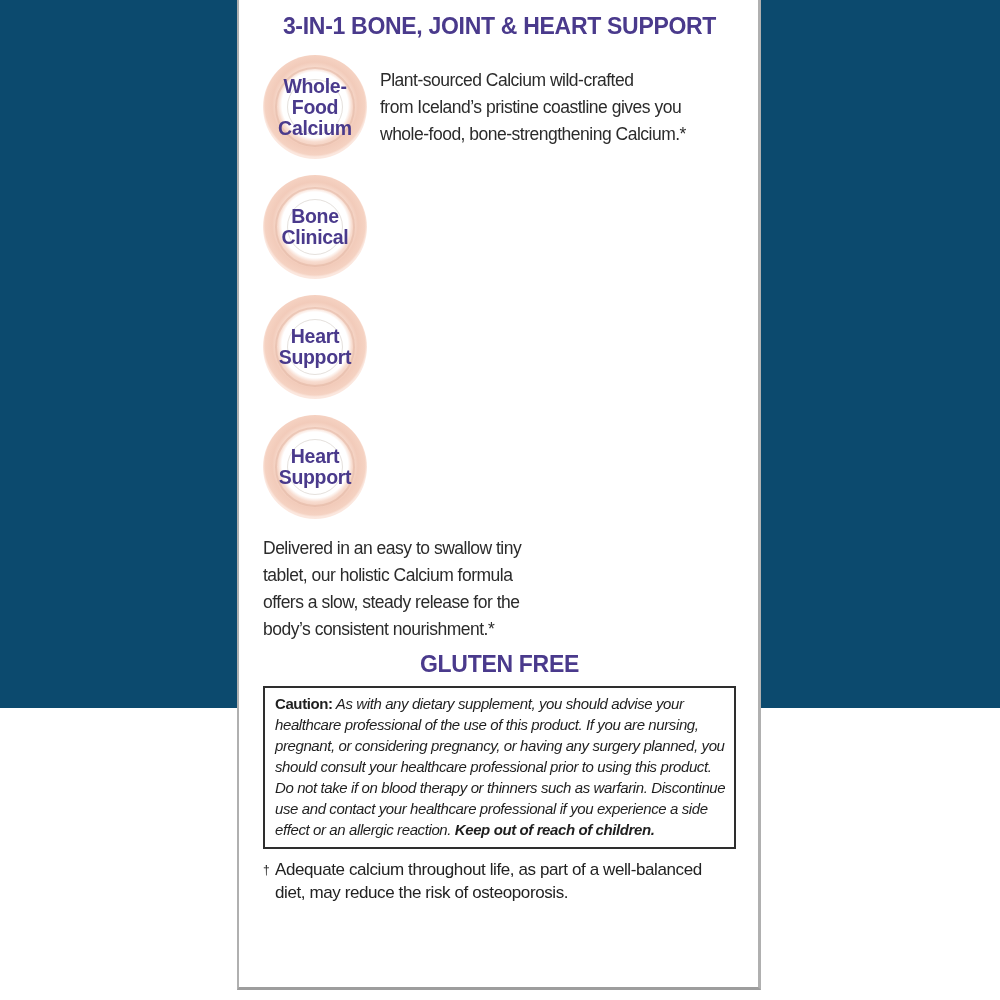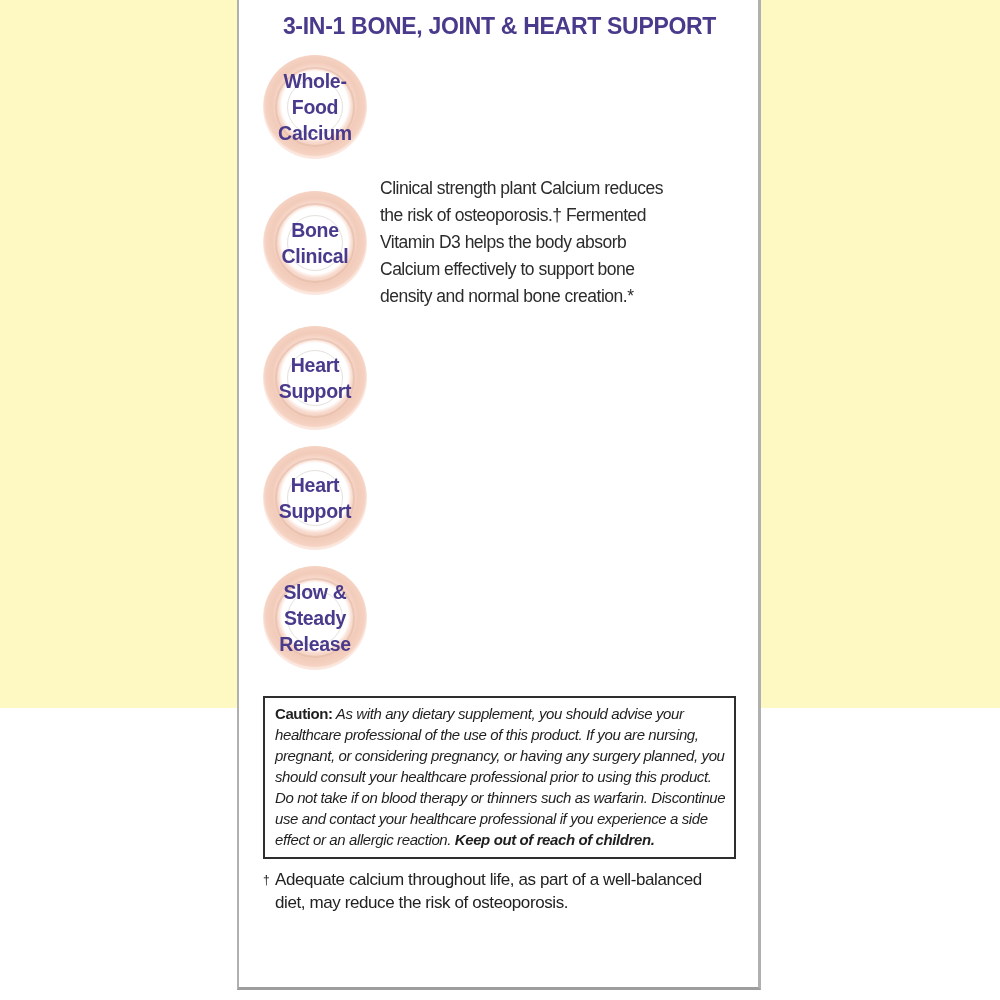--- a/index.html
+++ b/index.html
@@ -1,21 +1,21 @@
 <!DOCTYPE html>
 <html><head>
 <meta charset="utf-8">
 <style>
   html, body {
     margin: 0; padding: 0;
     width: 1000px; height: 1000px;
     background: #ffffff;
     font-family: "Liberation Sans", sans-serif;
   }
-  .canvas { position: relative; width: 1000px; height: 708px; background: #fef9c3; }
+  .canvas { position: relative; width: 1000px; height: 708px; background: #0c4a6e; }
 
   .panel {
     position: absolute;
     left: 237px; top: 0;
     width: 524px; height: 990px;
     box-sizing: border-box;
     background: #ffffff;
     border-left: 2px solid #b0b0b0;
     border-right: 3px solid #b0b0b0;
     border-bottom: 3px solid #9d9d9d;
@@ -59,21 +59,21 @@
   .badge::after {
     content: ""; position: absolute; inset: 12px;
     border-radius: 50%;
     border: 2px solid rgba(222, 176, 156, 0.45);
   }
   .badge-label {
     position: relative; z-index: 1;
     color: #4a3a8c;
     font-size: 19.5px;
     font-weight: bold;
-    line-height: 26px;
+    line-height: 21px;
     text-align: center;
     letter-spacing: -0.3px;
     white-space: pre-line;
   }
 
   .benefit-text {
     margin: 0;
     flex: 1;
     color: #2b2b2b;
     font-size: 17.5px;
@@ -85,21 +85,21 @@
   .gluten {
     margin-top: 8px;
     color: #4a3a8c;
     font-size: 23px;
     font-weight: bold;
     text-align: center;
     letter-spacing: -0.3px;
   }
 
   .caution-box {
-    margin-top: 26px;
+    margin-top: 8px;
     border: 2.5px solid #2e2e2e;
     padding: 5px 1px 7px 10px;
   }
   .caution-box p { margin: 0; font-size: 15px; line-height: 21px; color: #1f1f1f; letter-spacing: -0.4px; }
   .c-label { font-weight: bold; font-style: normal; }
   .c-body { font-style: italic; }
   .c-em { font-style: italic; font-weight: bold; }
 
   .footnote {
     margin-top: 9px;
@@ -127,58 +127,56 @@
     <h1 class="page-title">3-IN-1 BONE, JOINT &amp; HEART SUPPORT</h1>
 
     <div class="rows">
 
       <div class="benefit-row">
         <div class="badge">
           <span class="badge-label">Whole-
 Food
 Calcium</span>
         </div>
+        <p class="benefit-text">Plant-sourced Calcium wild-crafted
+from Iceland’s pristine coastline gives you
+whole-food, bone-strengthening Calcium.*</p>
       </div>
 
       <div class="benefit-row">
         <div class="badge">
           <span class="badge-label">Bone
 Clinical</span>
         </div>
-        <p class="benefit-text">Clinical strength plant Calcium reduces
-the risk of osteoporosis.† Fermented
-Vitamin D3 helps the body absorb
-Calcium effectively to support bone
-density and normal bone creation.*</p>
       </div>
 
       <div class="benefit-row">
         <div class="badge">
           <span class="badge-label">Heart
 Support</span>
         </div>
       </div>
 
       <div class="benefit-row">
         <div class="badge">
           <span class="badge-label">Heart
 Support</span>
         </div>
       </div>
 
       <div class="benefit-row">
-        <div class="badge">
-          <span class="badge-label">Slow &amp;
-Steady
-Release</span>
-        </div>
+        <p class="benefit-text">Delivered in an easy to swallow tiny
+tablet, our holistic Calcium formula
+offers a slow, steady release for the
+body’s consistent nourishment.*</p>
       </div>
 
     </div>
 
+    <div class="gluten">GLUTEN FREE</div>
 
     <div class="caution-box">
       <p><span class="c-label">Caution:</span><span class="c-body"> As with any dietary supplement, you should advise your healthcare professional of the use of this product. If you are nursing, pregnant, or considering pregnancy, or having any surgery planned, you should consult your healthcare professional prior to using this product. Do not take if on blood therapy or thinners such as warfarin. Discontinue use and contact your healthcare professional if you experience a side effect or an allergic reaction.</span><span class="c-em"> Keep out of reach of children.</span></p>
     </div>
 
     <div class="footnote">
       <span class="dagger">†</span>
       <span class="fn-text">Adequate calcium throughout life, as part of a well-balanced diet, may reduce the risk of osteoporosis.</span>
     </div>
 

